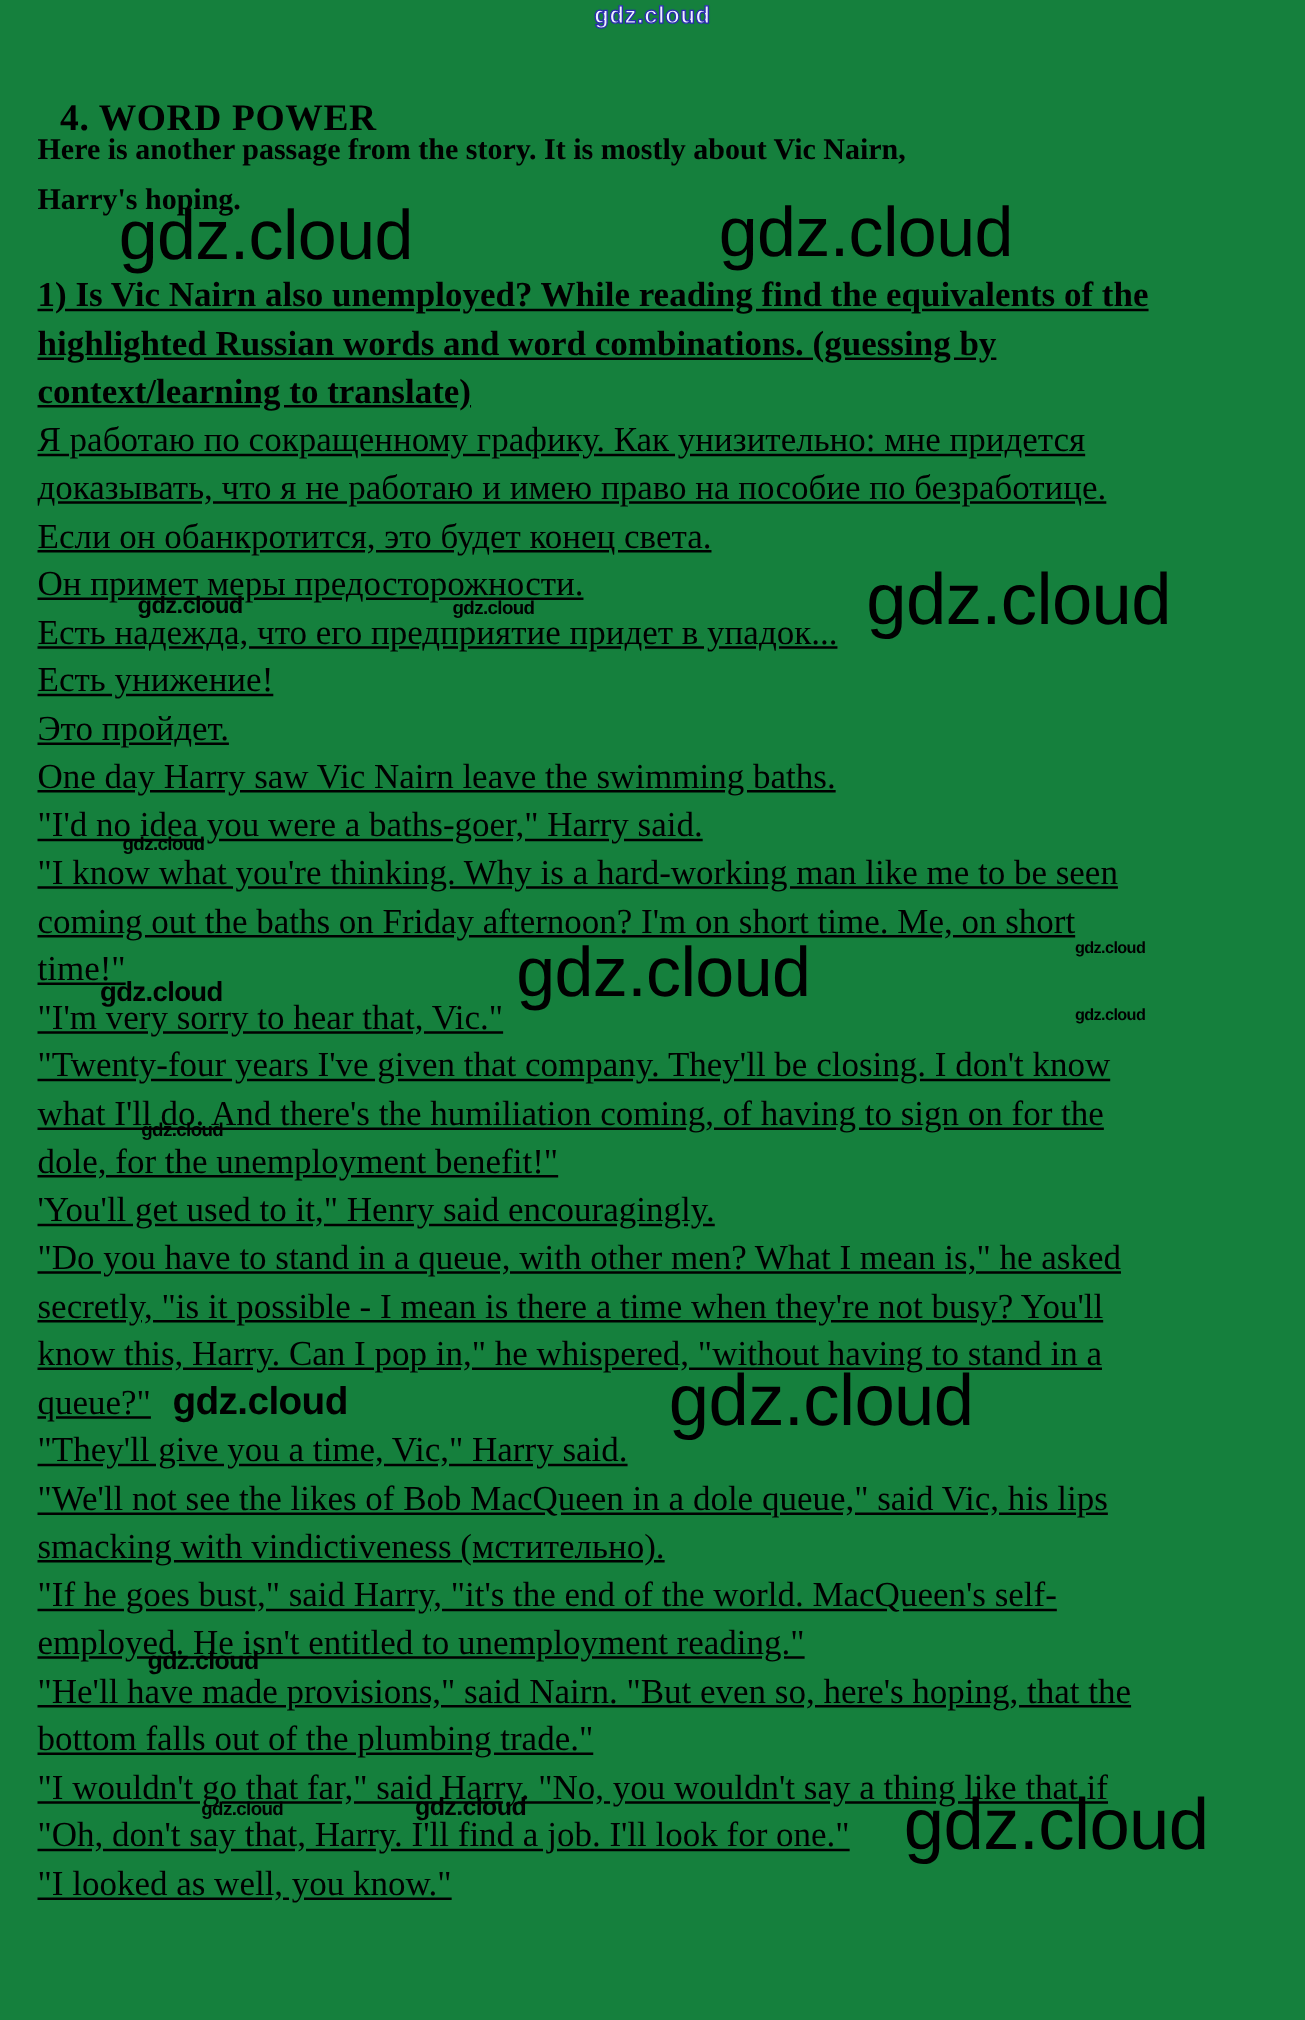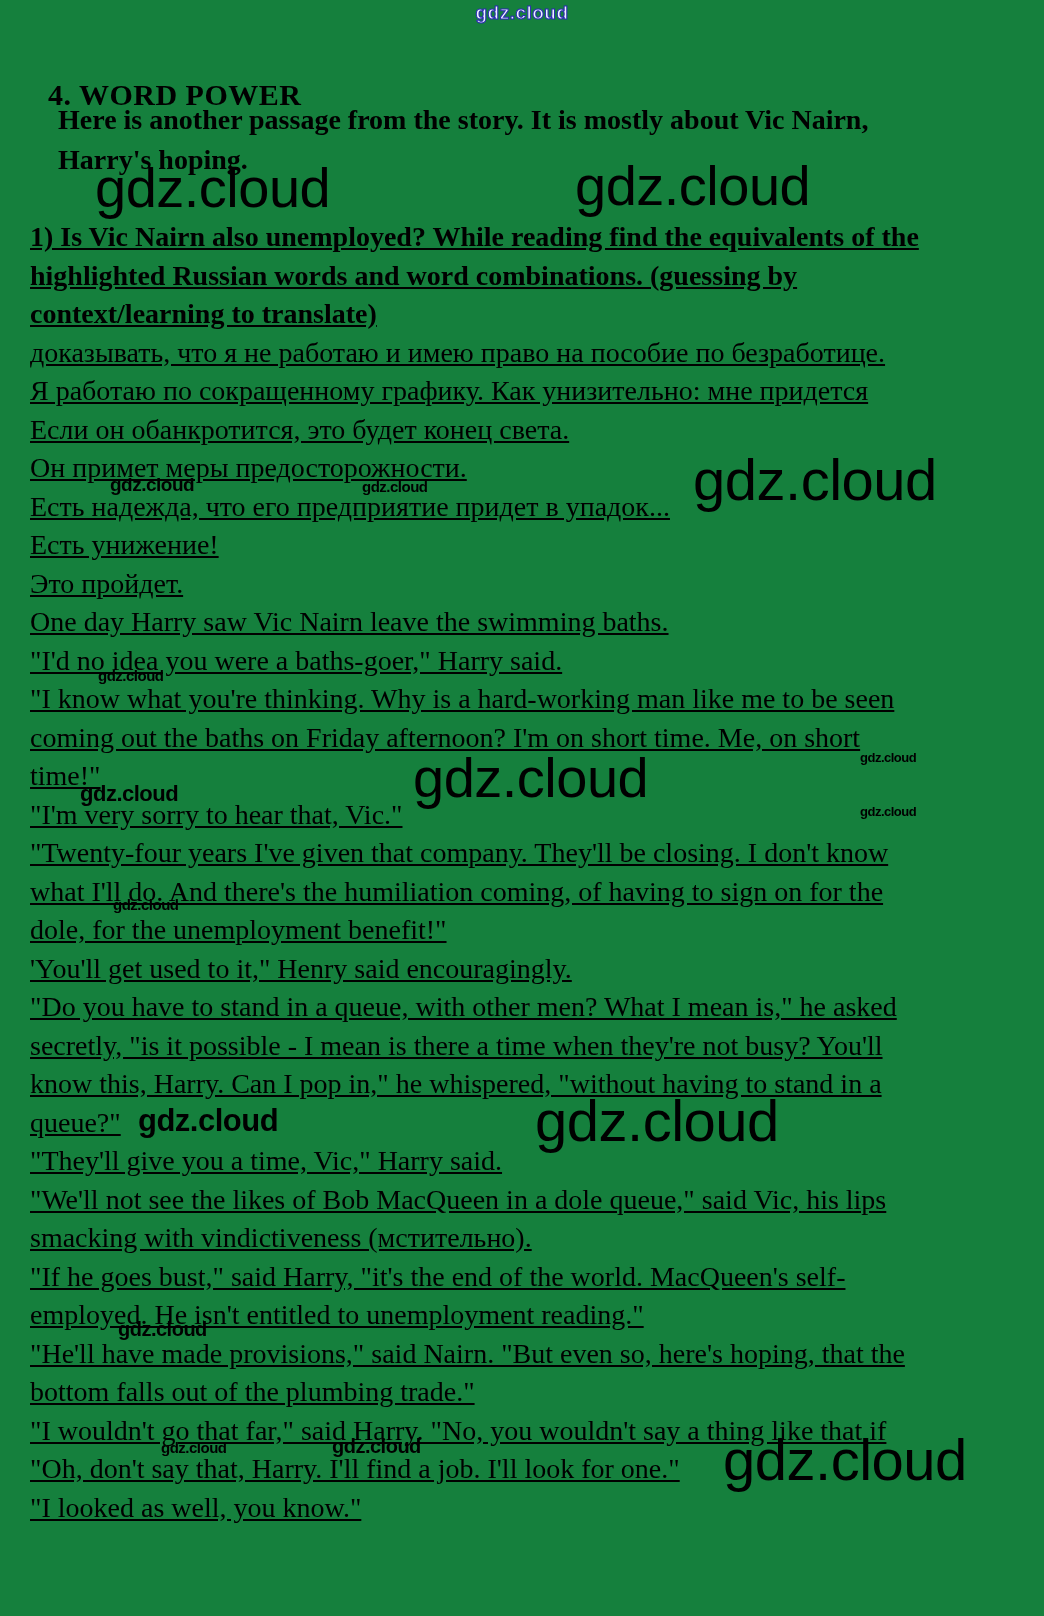--- a/index.html
+++ b/index.html
@@ -33,25 +33,24 @@
     margin:18px;
     font-size:30px;
     font-weight:700;
     letter-spacing:.5px;
   }
   .intro{
     position:absolute;
     left:30px;
     top:100px;
     width:980px;
-    font-size:28px;
+    font-size:24px;
     font-weight:700;
     line-height:40px;
     white-space:nowrap;
-    margin-left:28px;
   }
   .textblock{
     position:absolute;
     left:30px;
     top:218px;
     width:1000px;
     font-size:28px;
     line-height:38.5px;
     white-space:nowrap;
     text-decoration:underline;
@@ -79,22 +78,22 @@
 
   <div class="intro" id="intro">
       <div class="line">Here is another passage from the story. It is mostly about Vic Nairn,</div>
       <div class="line">Harry's hoping.</div>
     </div>
 
   <div class="textblock" id="textblock">
       <div class="line bold">1) Is Vic Nairn also unemployed? While reading find the equivalents of the</div>
       <div class="line bold">highlighted Russian words and word combinations. (guessing by</div>
       <div class="line bold">context/learning to translate)</div>
+      <div class="line">Я работаю по сокращенному графику. Как унизительно: мне придется</div>
       <div class="line">доказывать, что я не работаю и имею право на пособие по безработице.</div>
-      <div class="line">Я работаю по сокращенному графику. Как унизительно: мне придется</div>
       <div class="line">Если он обанкротится, это будет конец света.</div>
       <div class="line">Он примет меры предосторожности.</div>
       <div class="line">Есть надежда, что его предприятие придет в упадок...</div>
       <div class="line">Есть унижение!</div>
       <div class="line">Это пройдет.</div>
       <div class="line">One day Harry saw Vic Nairn leave the swimming baths.</div>
       <div class="line">"I'd no idea you were a baths-goer," Harry said.</div>
       <div class="line">"I know what you're thinking. Why is a hard-working man like me to be seen</div>
       <div class="line">coming out the baths on Friday afternoon? I'm on short time. Me, on short</div>
       <div class="line">time!"</div>

